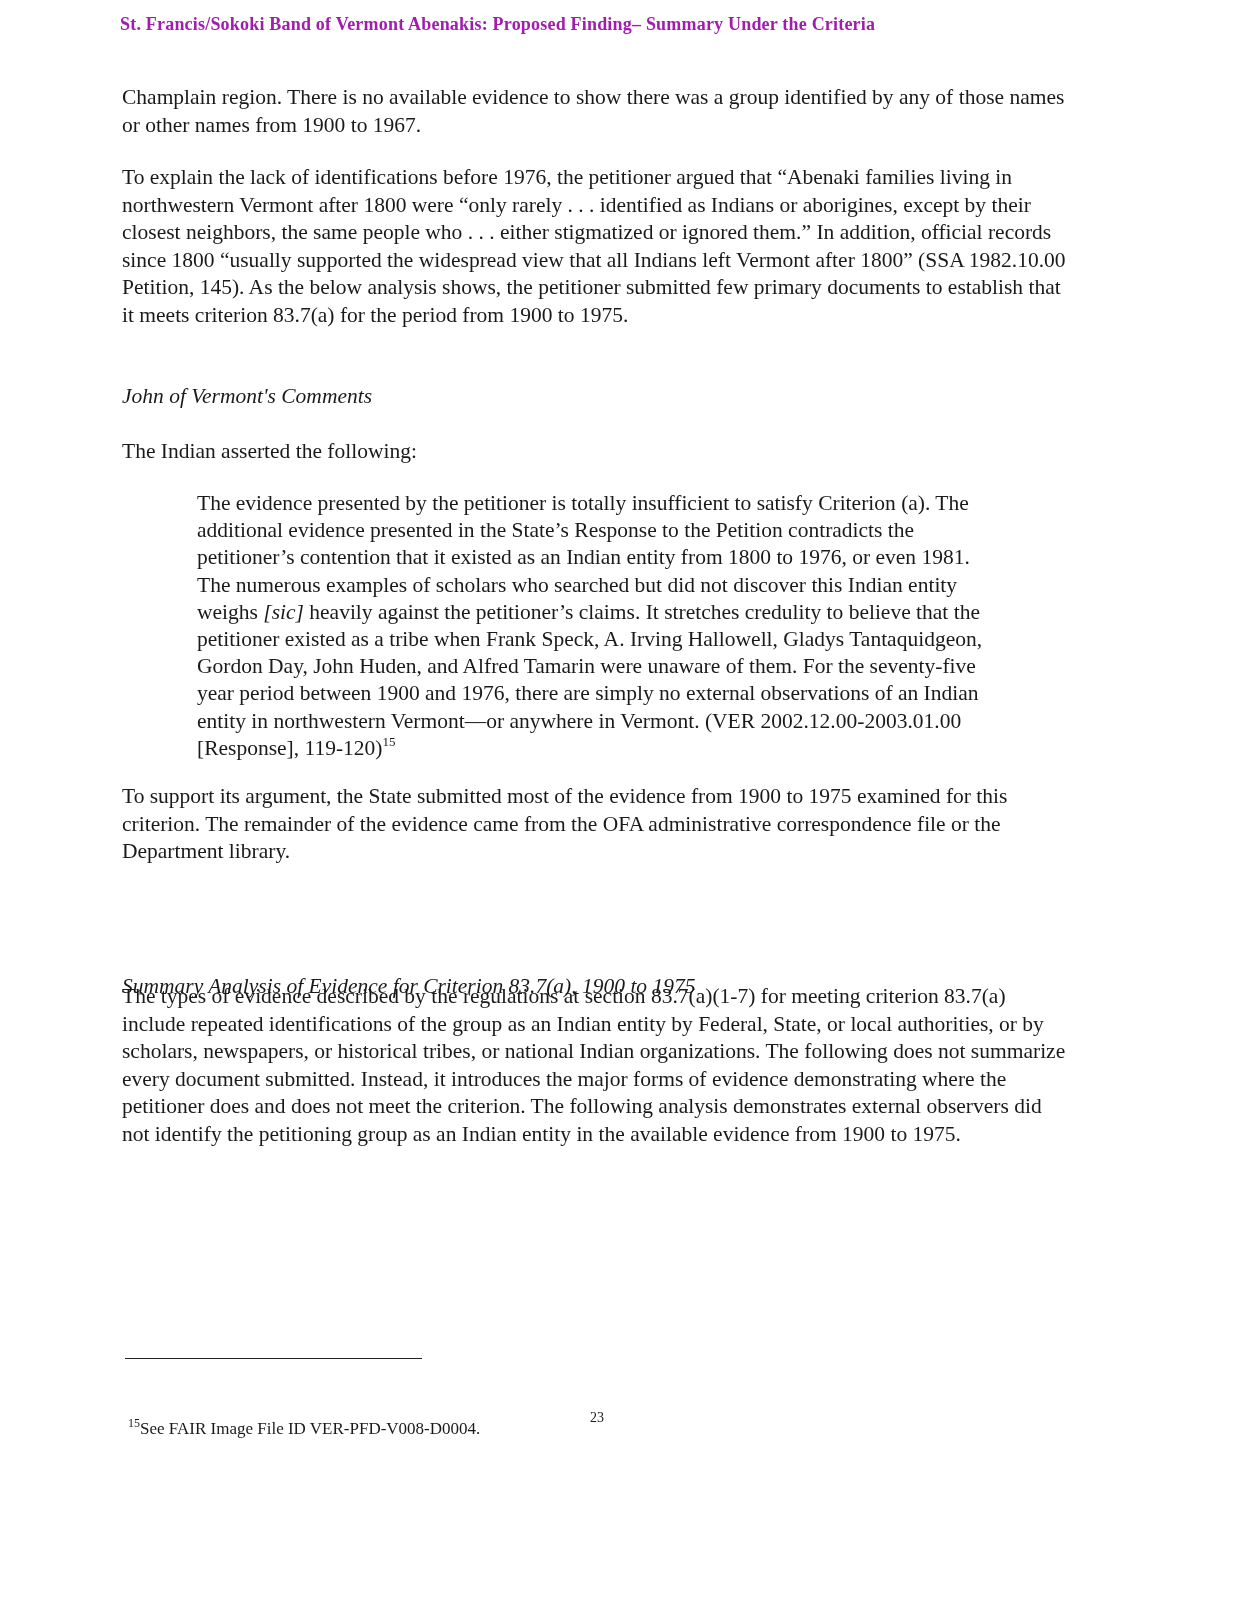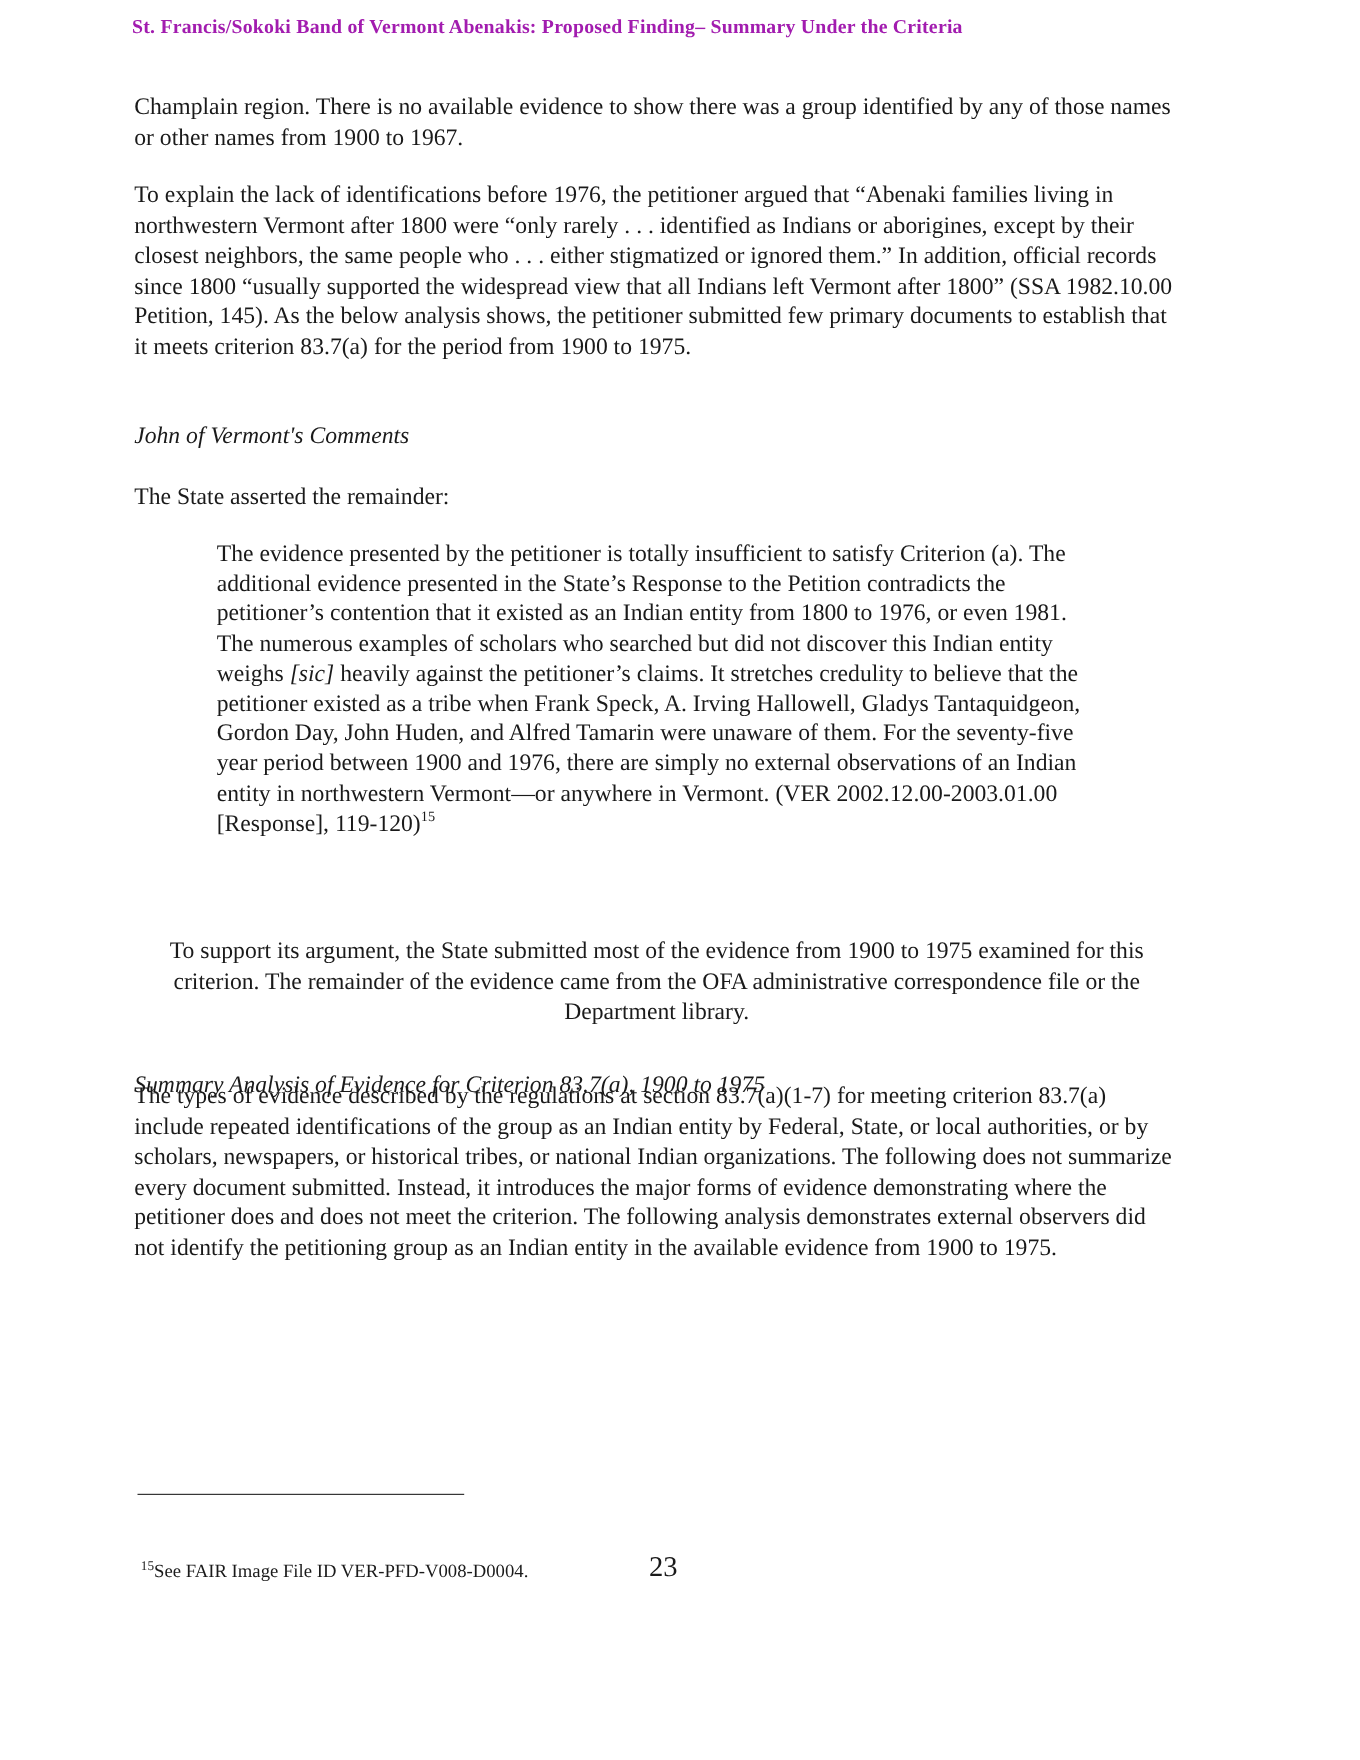--- a/index.html
+++ b/index.html
@@ -7,38 +7,38 @@
       font-family: "Liberation Serif", "DejaVu Serif", serif; color: #1a1a1a; }
     .header { position: absolute; left: 120px; top: 14px; font-weight: bold; font-size: 18px;
       letter-spacing: 0.2px; white-space: nowrap; color: #a21caf; }
     .p { position: absolute; left: 122px; width: 950px; font-size: 21.5px; line-height: 27.5px; margin: 0; }
     .block { position: absolute; left: 197px; width: 800px; font-size: 21.5px; line-height: 27.2px; margin: 0; font-family: Liberation Serif, serif; }
     .heading { position: absolute; left: 122px; font-style: italic; font-size: 21.5px; margin: 0; }
     sup { font-size: 13px; vertical-align: 9px; line-height: 0; }
     .rule { position: absolute; left: 125px; top: 1358px; width: 297px; height: 1px; background: #222; }
     .footnote { position: absolute; left: 128px; top: 1419px; font-size: 17px; }
     .footnote sup { font-size: 12px; vertical-align: 7px; }
-    .pagenum { position: absolute; left: 590px; top: 1410px; font-size: 26px; }
+    .pagenum { position: absolute; left: 590px; top: 1410px; font-size: 14px; }
   </style>
 </head>
 <body>
 
 <div class="header">St. Francis/Sokoki Band of Vermont Abenakis: Proposed Finding– Summary Under the Criteria</div>
 
 <p class="p" style="top:84px;">Champlain region.  There is no available evidence to show there was a group identified by any of those names or other names from 1900 to 1967.</p>
 
 <p class="p" style="top:164px;">To explain the lack of identifications before 1976, the petitioner argued that “Abenaki families living in northwestern Vermont after 1800 were “only rarely . . . identified as Indians or aborigines, except by their closest neighbors, the same people who . . . either stigmatized or ignored them.”  In addition, official records since 1800 “usually supported the widespread view that all Indians left Vermont after 1800” (SSA 1982.10.00 Petition, 145).  As the below analysis shows, the petitioner submitted few primary documents to establish that it meets criterion 83.7(a) for the period from 1900 to 1975.</p>
 
 <p class="heading" style="top:384px;">John of Vermont's Comments</p>
 
-<p class="p" style="top:438px;">The State asserted the remainder:</p>
+<p class="p" style="top:438px;">The Indian asserted the following:</p>
 
 <p class="block" style="top:490px;"><span>The evidence presented by the petitioner is totally insufficient to satisfy Criterion (a).  The additional evidence presented in the State’s Response to the Petition contradicts the petitioner’s contention that it existed as an Indian entity from 1800 to 1976, or even 1981.  The numerous examples of scholars who searched but did not discover this Indian entity weighs </span><span style="font-style:italic;">[sic]</span><span> heavily against the petitioner’s claims.  It stretches credulity to believe that the petitioner existed as a tribe when Frank Speck, A. Irving Hallowell, Gladys Tantaquidgeon, Gordon Day, John Huden, and Alfred Tamarin were unaware of them.  For the seventy-five year period between 1900 and 1976, there are simply no external observations of an Indian entity in northwestern Vermont—or anywhere in Vermont.  (VER 2002.12.00-2003.01.00 [Response], 119-120)</span><sup>15</sup></p>
 
-<p class="p" style="top:851px;text-align:center;">To support its argument, the State submitted most of the evidence from 1900 to 1975 examined for this criterion.  The remainder of the evidence came from the OFA administrative correspondence file or the Department library.</p>
+<p class="p" style="top:783px;">To support its argument, the State submitted most of the evidence from 1900 to 1975 examined for this criterion.  The remainder of the evidence came from the OFA administrative correspondence file or the Department library.</p>
 
 <p class="heading" style="top:930px;margin-top:44px;">Summary Analysis of Evidence for Criterion 83.7(a), 1900 to 1975</p>
 
 <p class="p" style="top:983px;">The types of evidence described by the regulations at section 83.7(a)(1-7) for meeting criterion 83.7(a) include repeated identifications of the group as an Indian entity by Federal, State, or local authorities, or by scholars, newspapers, or historical tribes, or national Indian organizations.  The following does not summarize every document submitted.  Instead, it introduces the major forms of evidence demonstrating where the petitioner does and does not meet the criterion.  The following analysis demonstrates external observers did not identify the petitioning group as an Indian entity in the available evidence from 1900 to 1975.</p>
 
 <div class="rule"></div>
 
 <div class="footnote"><sup>15</sup><span>See FAIR Image File ID VER-PFD-V008-D0004.</span></div>
 
 <div class="pagenum">23</div>

